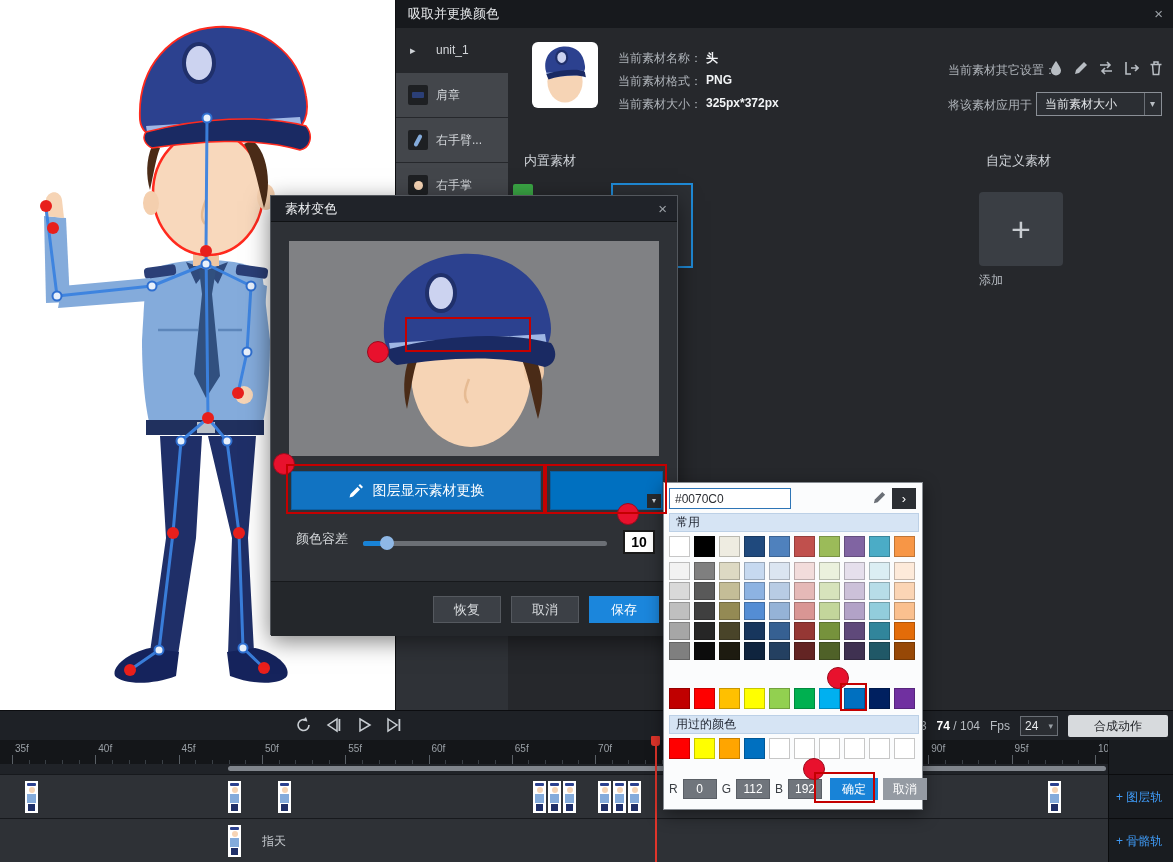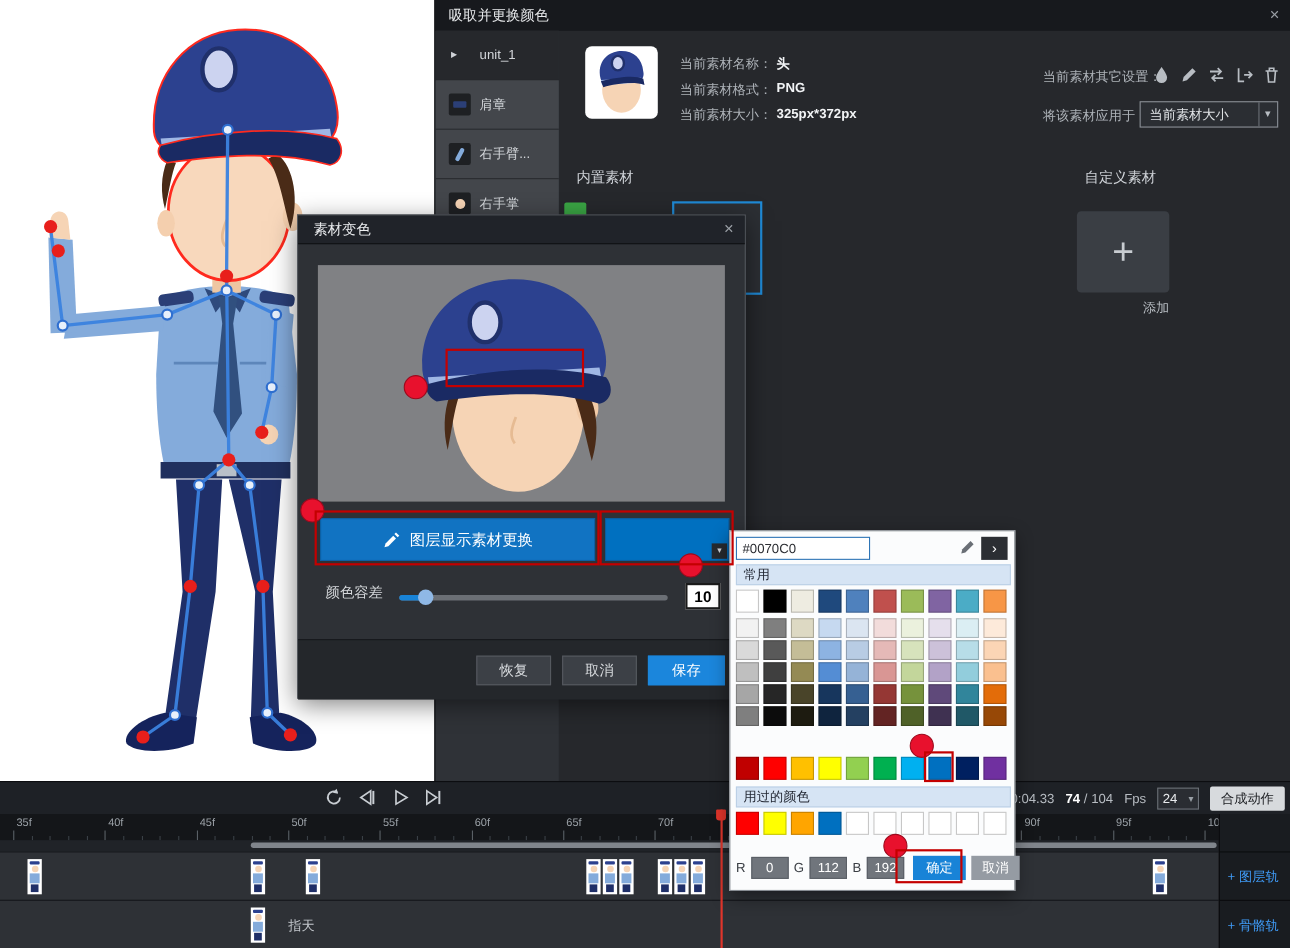--- a/index.html
+++ b/index.html
@@ -28,31 +28,31 @@
   .ivalue{position:absolute;color:#f2f4f6;font-weight:bold;font-size:12px;white-space:nowrap;}
   #set-icons{position:absolute;left:652px;top:60px;display:flex;gap:9px;color:#b8bdc3;}
   #set-icons .ic{width:16px;height:16px;cursor:pointer;}
   #apply-dd{position:absolute;left:640px;top:92px;width:126px;height:24px;border:1px solid #8a8f96;box-sizing:border-box;color:#e2e5e8;line-height:22px;background:#2b2e33;}
   #apply-dd .v{padding-left:8px;}
   #apply-dd .c{position:absolute;right:6px;top:0;color:#b8bdc3;font-size:10px;line-height:22px;border-left:1px solid #6a6f76;padding-left:5px;}
   .tabhead{position:absolute;top:152px;font-size:13px;color:#cfd3d8;}
   #green-chip{position:absolute;left:117px;top:184px;width:20px;height:13px;background:#3aa544;border-radius:2px;}
   #sel-material{position:absolute;left:215px;top:183px;width:82px;height:85px;border:2px solid #1f8ad6;background:#2c2f34;box-sizing:border-box;}
   #add-tile{position:absolute;left:583px;top:192px;width:84px;height:74px;background:#3a3e44;border-radius:4px;color:#c8ccd1;display:flex;align-items:center;justify-content:center;font-size:34px;font-weight:300;cursor:pointer;}
-  #add-label{position:absolute;left:583px;top:272px;width:84px;text-align:right;color:#b8bdc3;}
+  #add-label{position:absolute;left:583px;top:272px;width:84px;text-align:left;color:#b8bdc3;}
   
   #timeline{position:absolute;left:0;top:710px;width:1173px;height:152px;background:#202328;z-index:20;}
   #tl-controls{position:absolute;left:0;top:0;width:1173px;height:30px;background:#1e2126;border-top:1px solid #0c0d10;box-sizing:border-box;}
   #play-icons{position:absolute;left:294px;top:4px;display:flex;gap:10px;color:#c9ced3;}
   #play-icons .pic{width:20px;height:20px;cursor:pointer;}
   #tl-right{position:absolute;right:5px;top:4px;display:flex;align-items:center;gap:10px;color:#b7bcc2;}
   #frames b{color:#fff;font-weight:bold;}
   #fps-box{width:38px;height:20px;border:1px solid #6a6f76;background:#2a2d32;color:#e8eaec;display:flex;align-items:center;justify-content:space-between;padding:0 4px;box-sizing:border-box;cursor:pointer;}
   #fps-box .caret{font-size:9px;color:#9aa0a6;}
-  #compose-btn{height:22px;background:#d7dadd;color:#1c1e22;border:none;border-radius:2px;font-size:12px;padding:0 10px;font-family:inherit;cursor:pointer;}
+  #compose-btn{height:22px;background:#d7dadd;color:#1c1e22;border:none;border-radius:2px;font-size:12px;padding:0 26px;font-family:inherit;cursor:pointer;}
   #ruler{position:absolute;left:0;top:30px;width:1108px;height:24px;background:#141619;overflow:hidden;}
   .rlab{position:absolute;top:3px;color:#9aa0a6;font-size:10px;}
   .tickM{position:absolute;bottom:0;width:1px;height:9px;background:#5a6066;}
   .tickm{position:absolute;bottom:0;width:1px;height:4px;background:#3a4046;}
   #tracks{position:absolute;left:0;top:54px;width:1108px;height:98px;background:#202328;}
   #hscroll{position:absolute;left:228px;top:2px;width:878px;height:5px;background:#80858c;border-radius:3px;}
   .trow{position:absolute;left:0;width:1108px;height:44px;background:#2e3136;border-top:1px solid #17191d;box-sizing:border-box;}
   #trow0{top:10px;} #trow1{top:54px;}
   .thumb{position:absolute;top:6px;width:13px;height:32px;background:#fff;display:flex;flex-direction:column;align-items:center;padding-top:2px;gap:1px;box-sizing:border-box;}
   .thumb i{display:block;}

